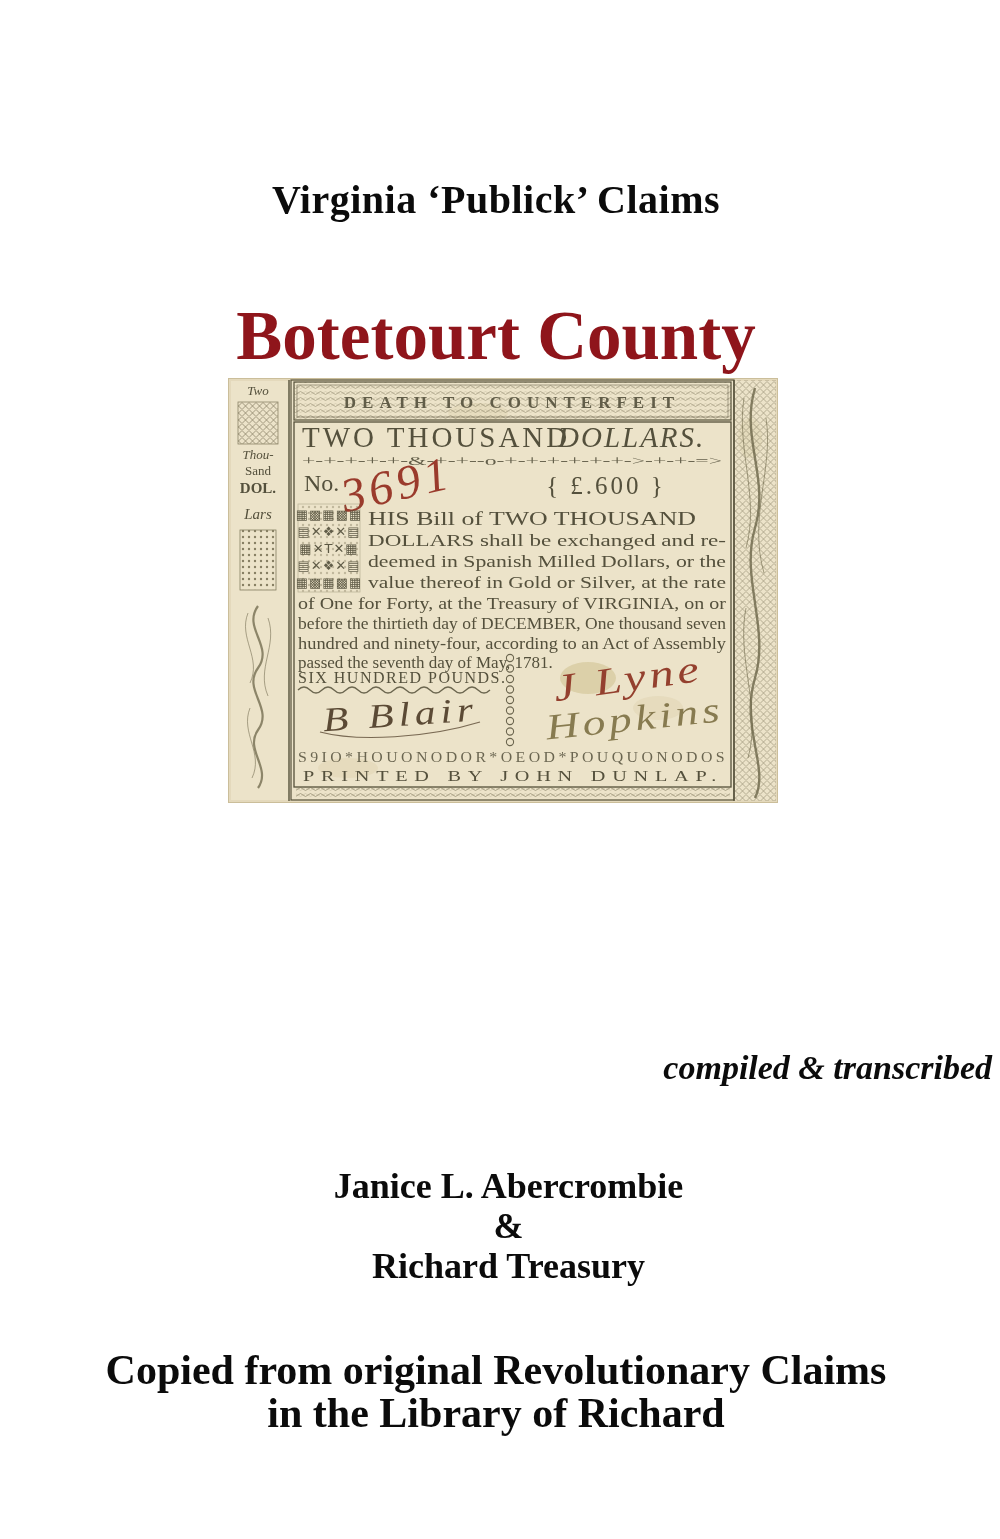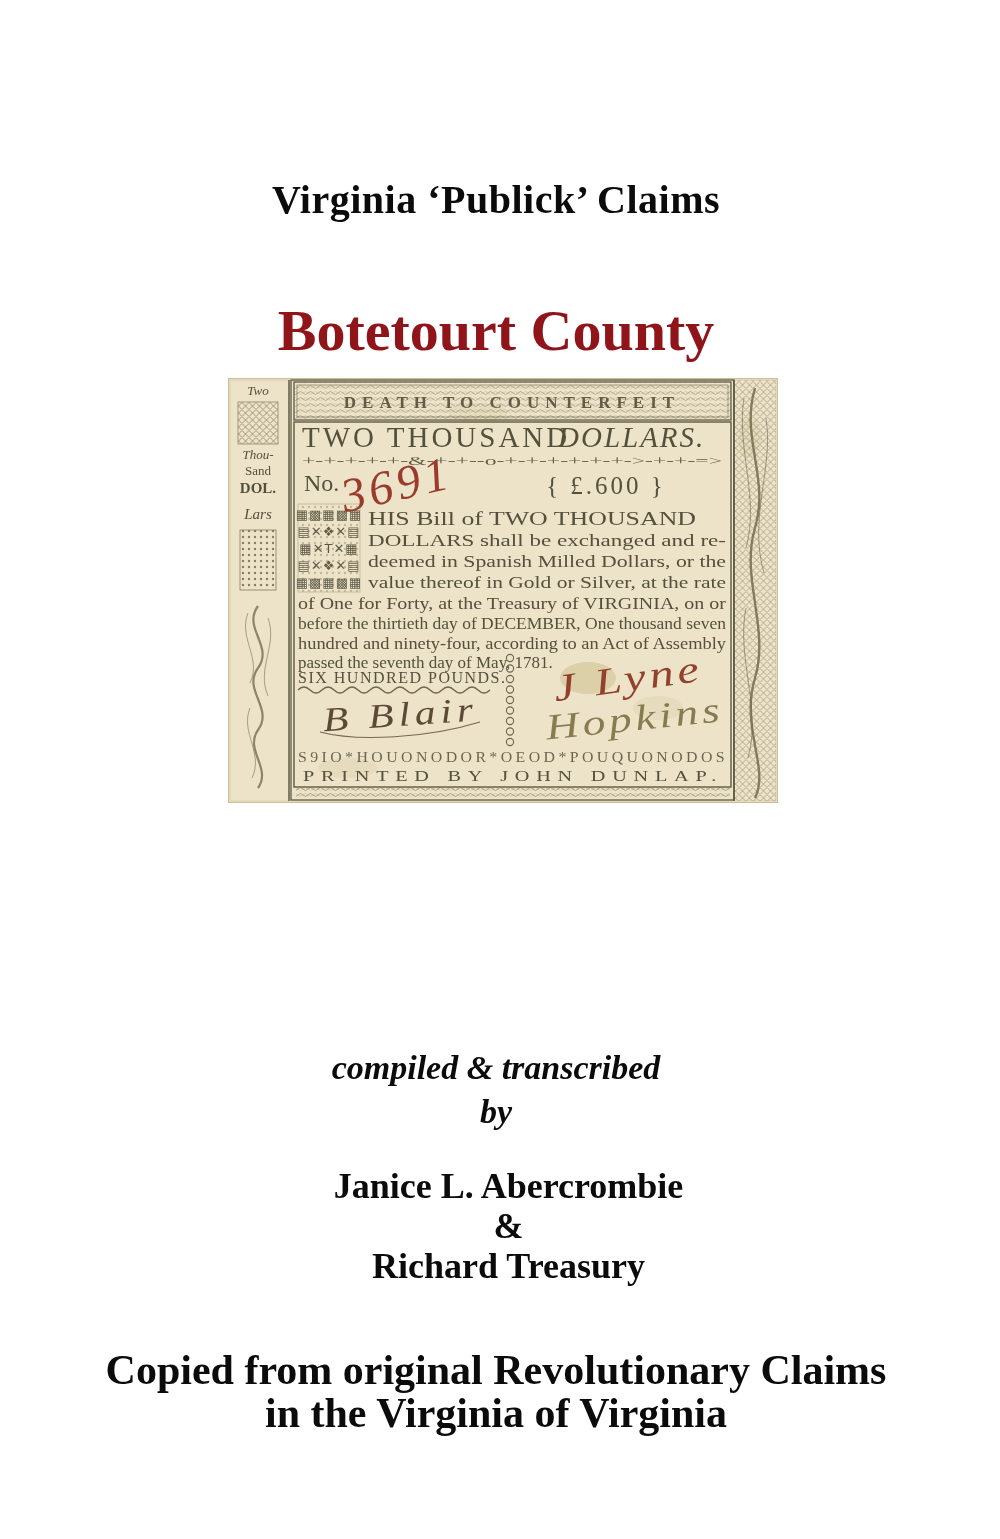--- a/index.html
+++ b/index.html
@@ -2,24 +2,24 @@
 <html style="--county_red: #8F151B; --note_paper: #ECE3C9; --note_ink: #54503C; --serial_red: #9A3B2C; --signature_brown: #5B4A35; --signature_red: #94402E; --signature_olive: #7D7044;"><head>
 <meta charset="utf-8">
 <style>
   html,body{margin:0;padding:0;background:#ffffff;}
   .page{
     position:relative;width:1000px;height:1539px;background:#ffffff;
     font-family:"Liberation Serif","DejaVu Serif",serif;color:#0b0b0b;overflow:hidden;
   }
   .center{position:absolute;left:0;right:8px;text-align:center;}
   .series-title{top:176px;font-size:40px;font-weight:700;letter-spacing:.5px;}
-  .county-title{top:297px;font-size:58px;font-weight:700;color:var(--county_red,#8F151B);}
+  .county-title{top:297px;font-size:69px;font-weight:700;color:var(--county_red,#8F151B);}
   .banknote{position:absolute;left:228px;top:378px;width:550px;height:374px;}
   .banknote svg{display:block;font-family:"Liberation Serif","DejaVu Serif",serif;}
-  .compiled{top:1046px;font-size:34px;font-weight:700;font-style:italic;line-height:44px;}
+  .compiled{top:1046px;font-size:34px;font-weight:700;font-style:italic;line-height:44px;text-align:right;}
   .authors{top:1166px;font-size:36px;font-weight:700;line-height:40px;padding-left:25px;}
   .source{top:1349px;font-size:42px;font-weight:700;line-height:43px;}
   .ink{fill:var(--note_ink,#54503C);}
   .blocks{font-family:"DejaVu Sans",sans-serif;}
 </style>
 </head>
 <body>
 
 <div class="page">
 
@@ -148,27 +148,26 @@
         <text x="285" y="384" text-anchor="middle" font-size="14" letter-spacing="3" textLength="430" lengthAdjust="spacingAndGlyphs" opacity="0.85">S9IO*HOUONODOR*OEOD*POUQUONODOS</text>
         <text x="285" y="403" text-anchor="middle" font-size="15" letter-spacing="5" textLength="420" lengthAdjust="spacingAndGlyphs">PRINTED BY JOHN DUNLAP.</text>
       </g>
 
       <rect x="68" y="409" width="434" height="12" fill="url(#weave)" opacity="0.6"></rect>
     </svg>
   </div>
 
   <div class="center compiled">
     <div>compiled &amp; transcribed</div>
-    <div>by</div>
   </div>
 
   <div class="center authors">
     <div>Janice L. Abercrombie</div>
     <div>&amp;</div>
     <div>Richard Treasury</div>
   </div>
 
   <div class="center source">
     <div>Copied from original Revolutionary Claims</div>
-    <div>in the Virginia of Virginia</div>
+    <div>in the Library of Richard</div>
   </div>
 
 </div>
 
 </body></html>

